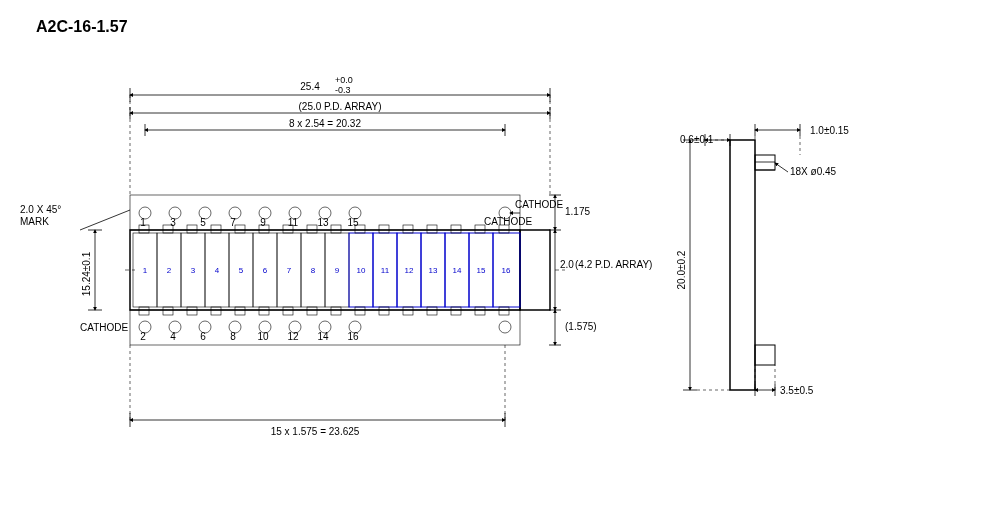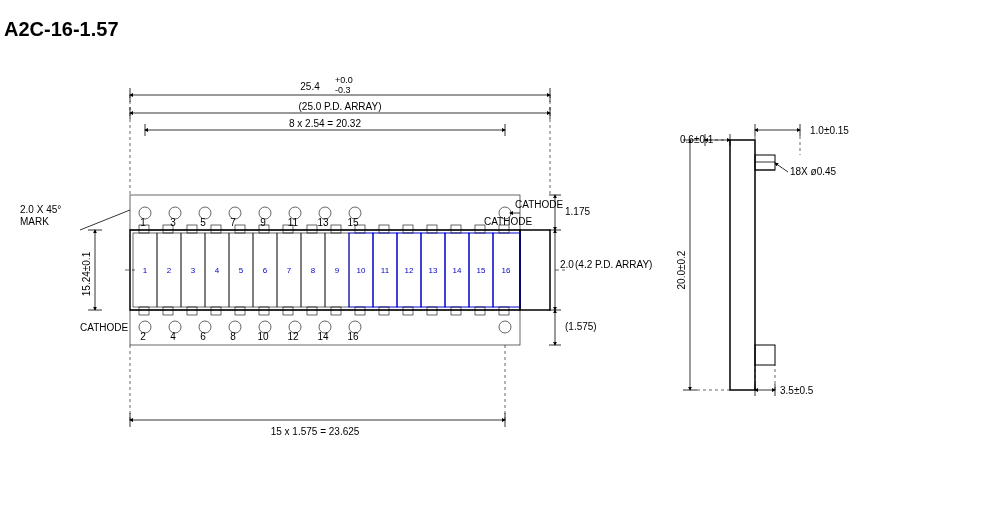--- a/index.html
+++ b/index.html
@@ -20,22 +20,22 @@
     svg {
       position: absolute;
       top: 0;
       left: 0;
       width: 989px;
       height: 514px;
     }
     .title {
       position: absolute;
       top: 18px;
-      left: 4px;
-      font-size: 20px;
+      left: 36px;
+      font-size: 16px;
       font-weight: bold;
       font-family: Arial, sans-serif;
     }
   </style>
 </head>
 <body>
 
 <div class="page">
   <div class="title">A2C-16-1.57</div>
   <svg viewBox="0 0 989 514" xmlns="http://www.w3.org/2000/svg">

